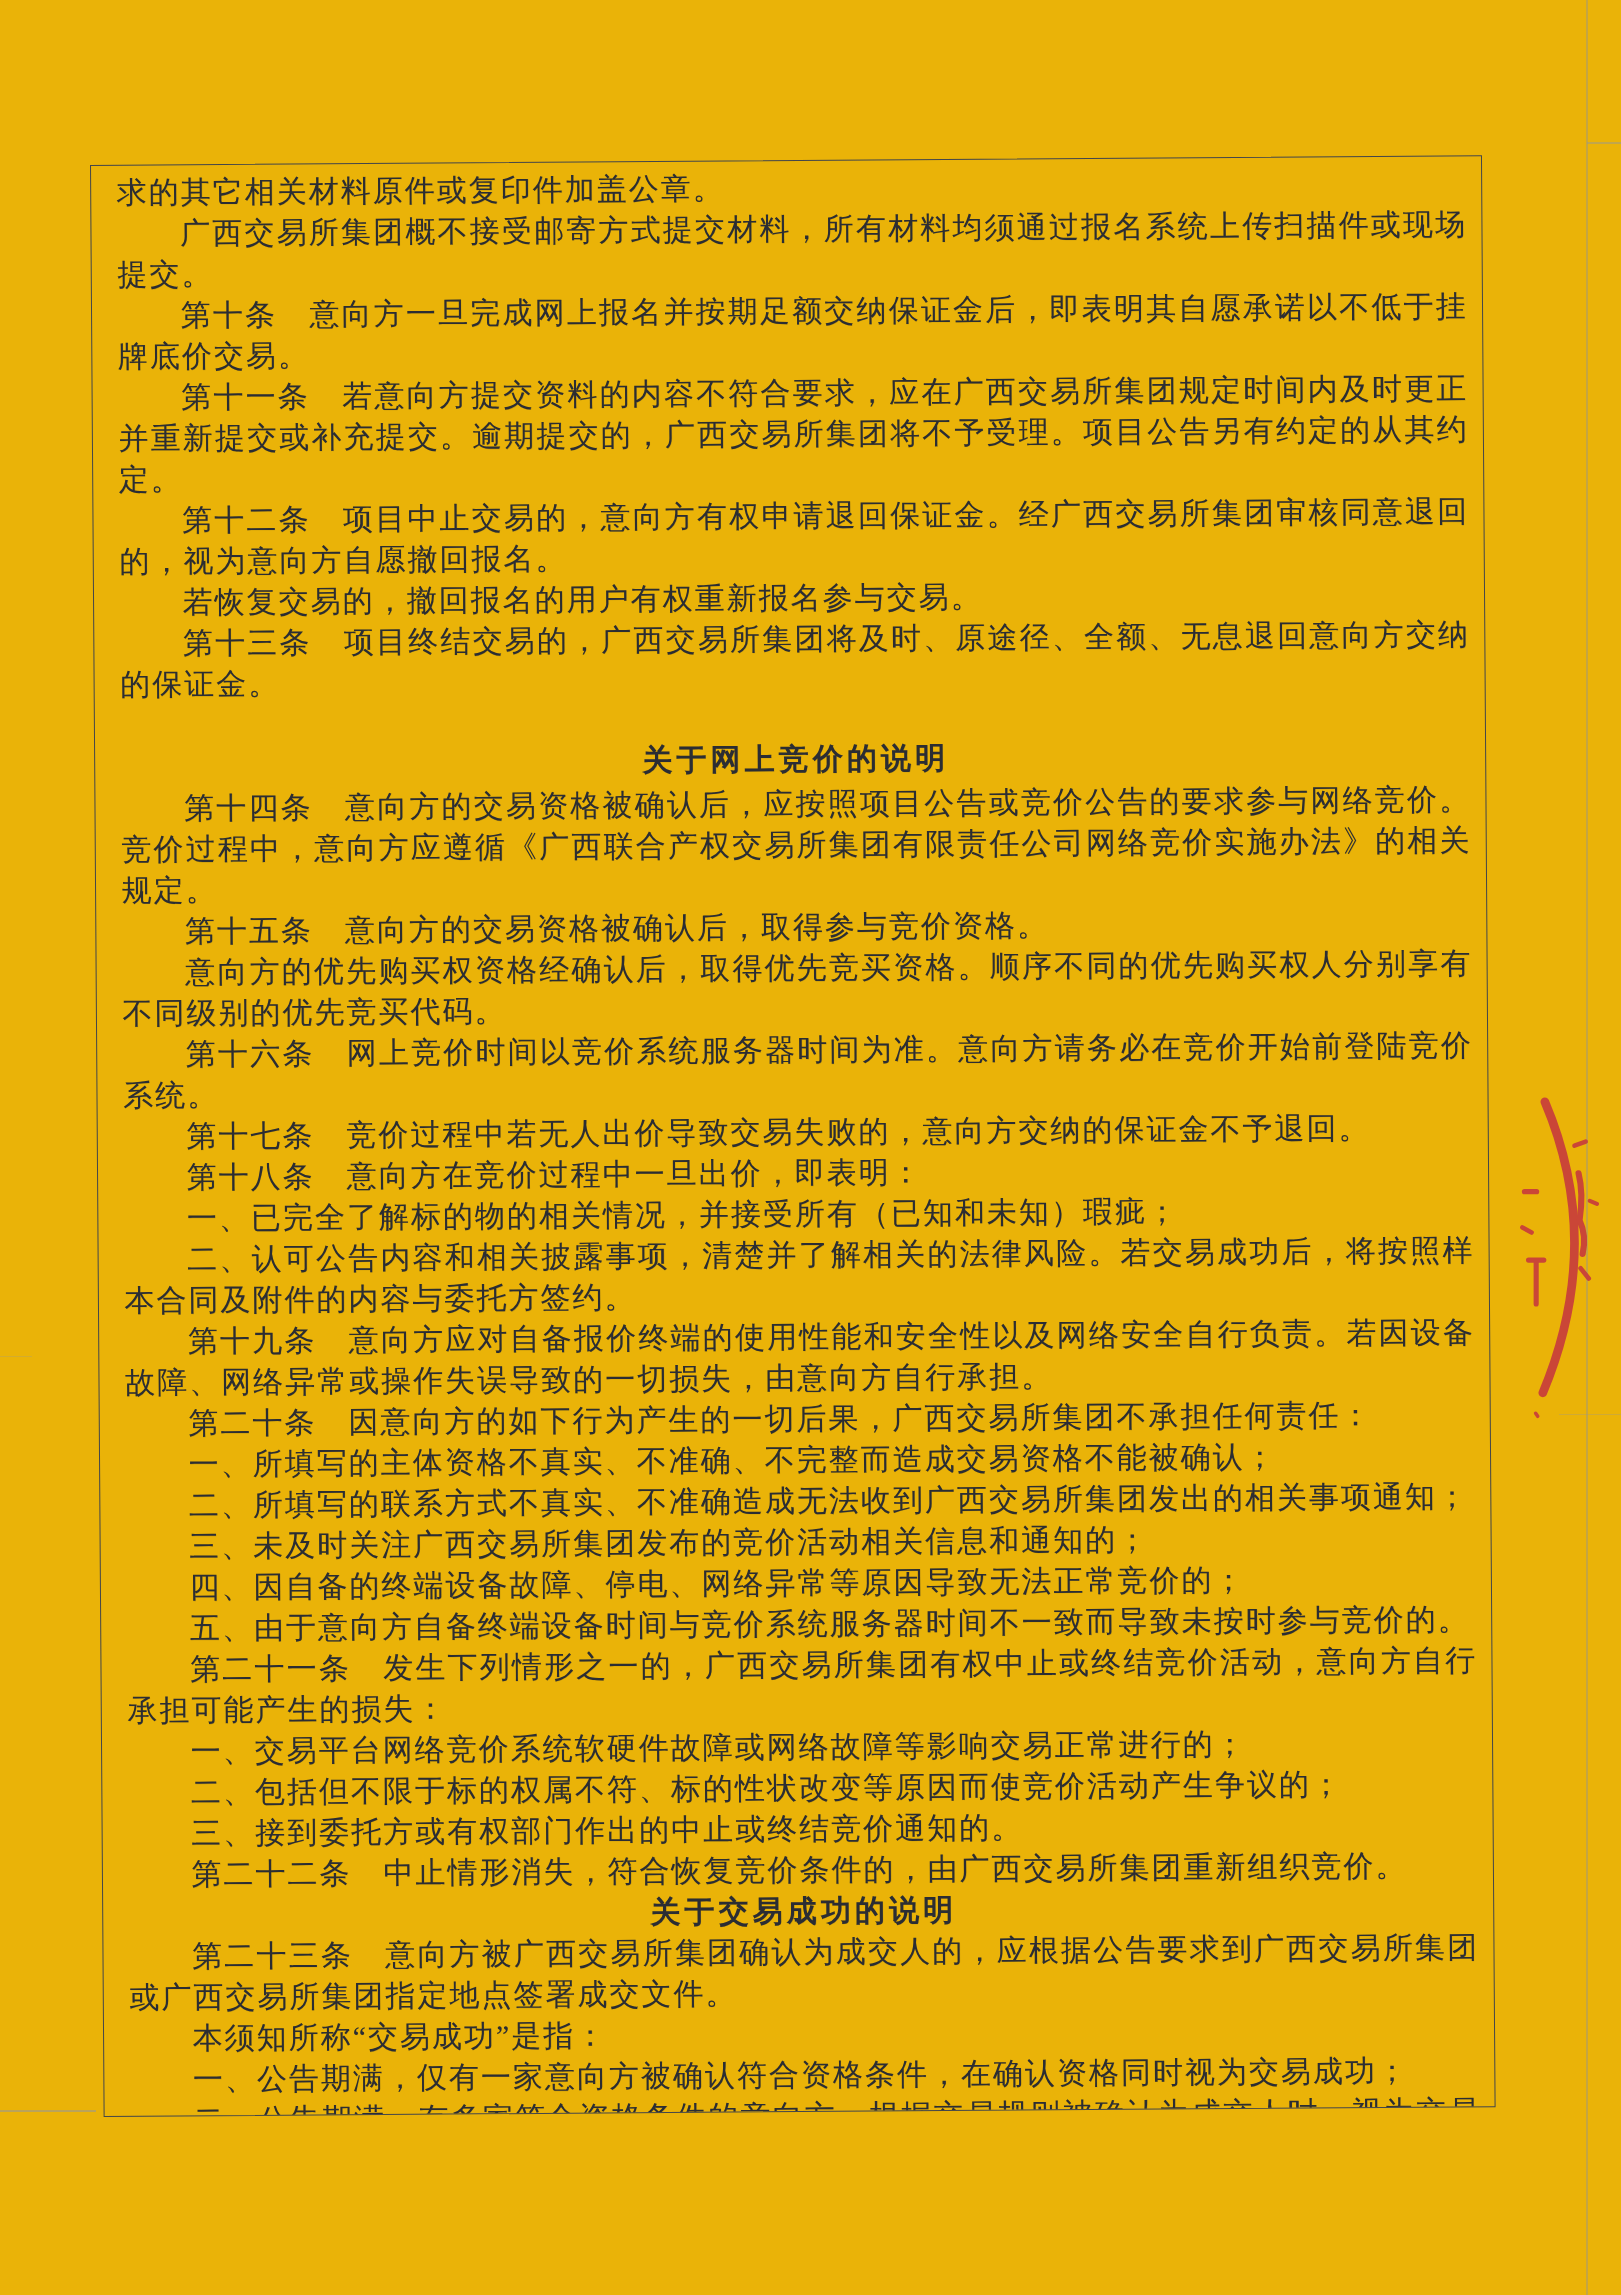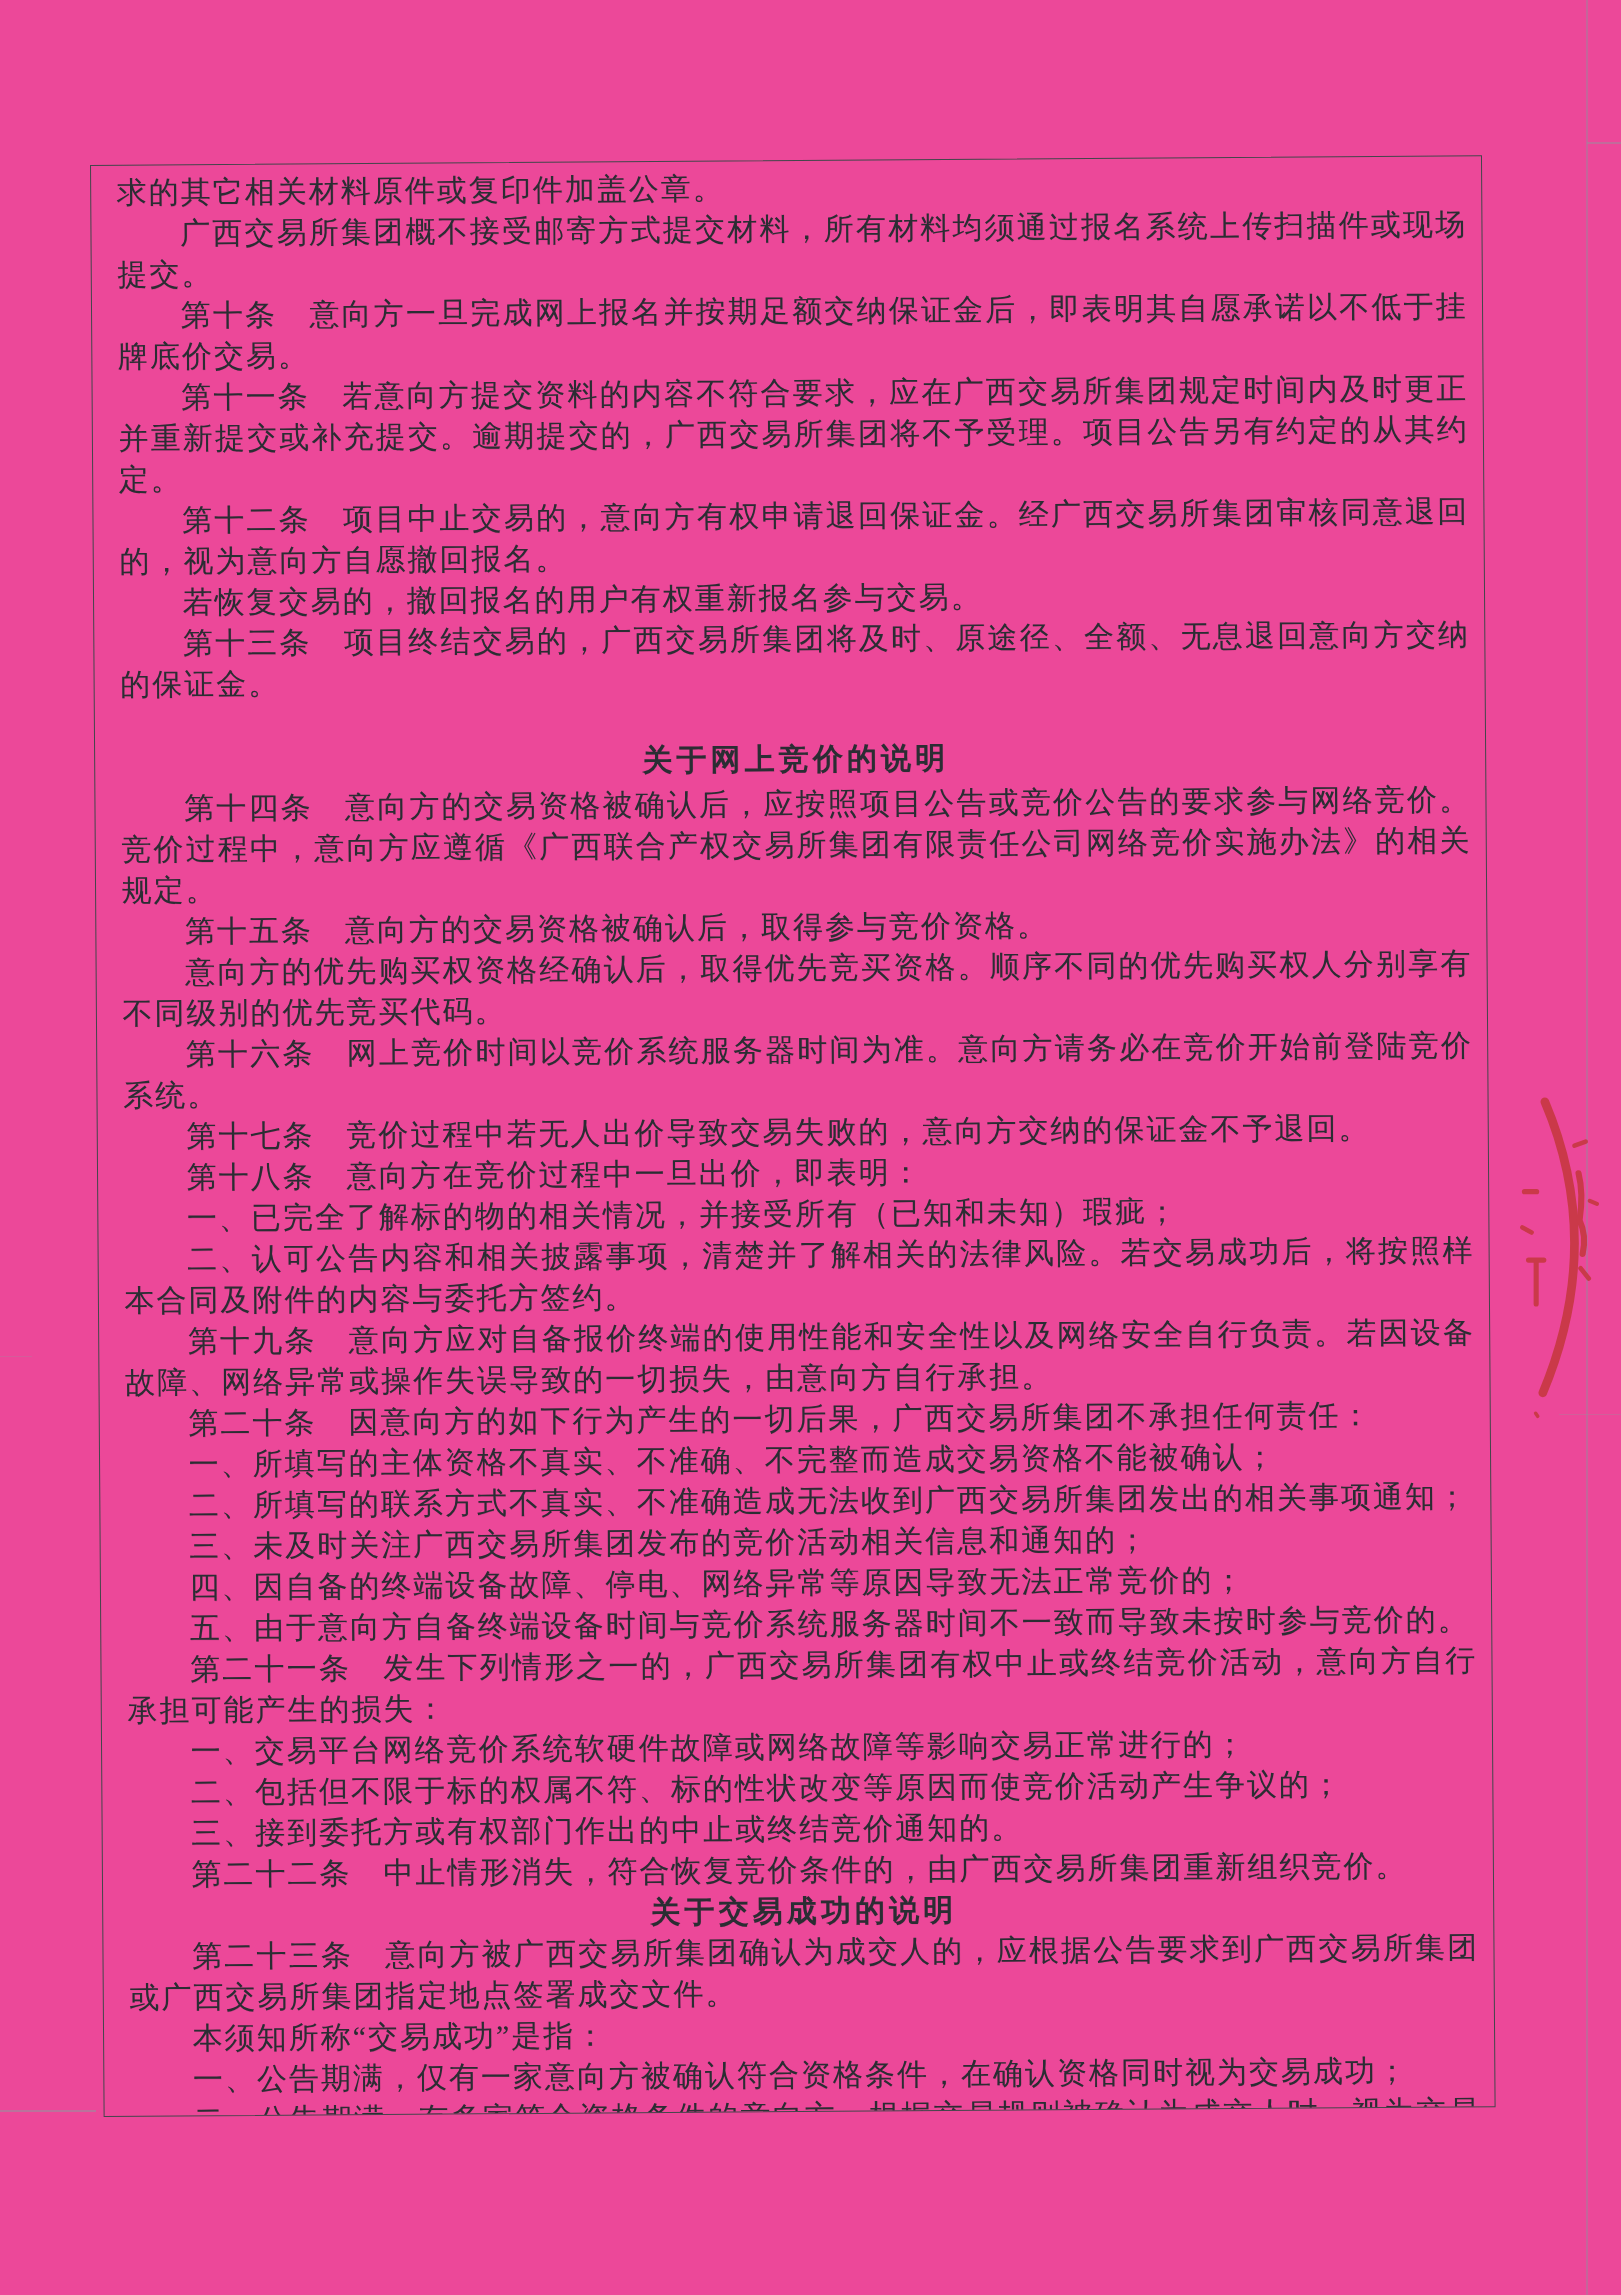--- a/index.html
+++ b/index.html
@@ -1,20 +1,20 @@
 <!DOCTYPE html>
 <html style="font-size:8.2px"><head>
 <meta charset="utf-8">
 <style>
   html, body { margin: 0; padding: 0; }
   .page {
     position: relative;
     width: 1622px;
     height: 2295px;
-    background: #ec4899;
+    background: #eab308;
     overflow: hidden;
     font-family: "Liberation Serif", "DejaVu Serif", serif;
   }
   
   .edge-line {
     position: absolute;
     left: 1586px; top: 0;
     width: 1.5px; height: 2295px;
     background: rgba(140,146,155,0.40);
   }

